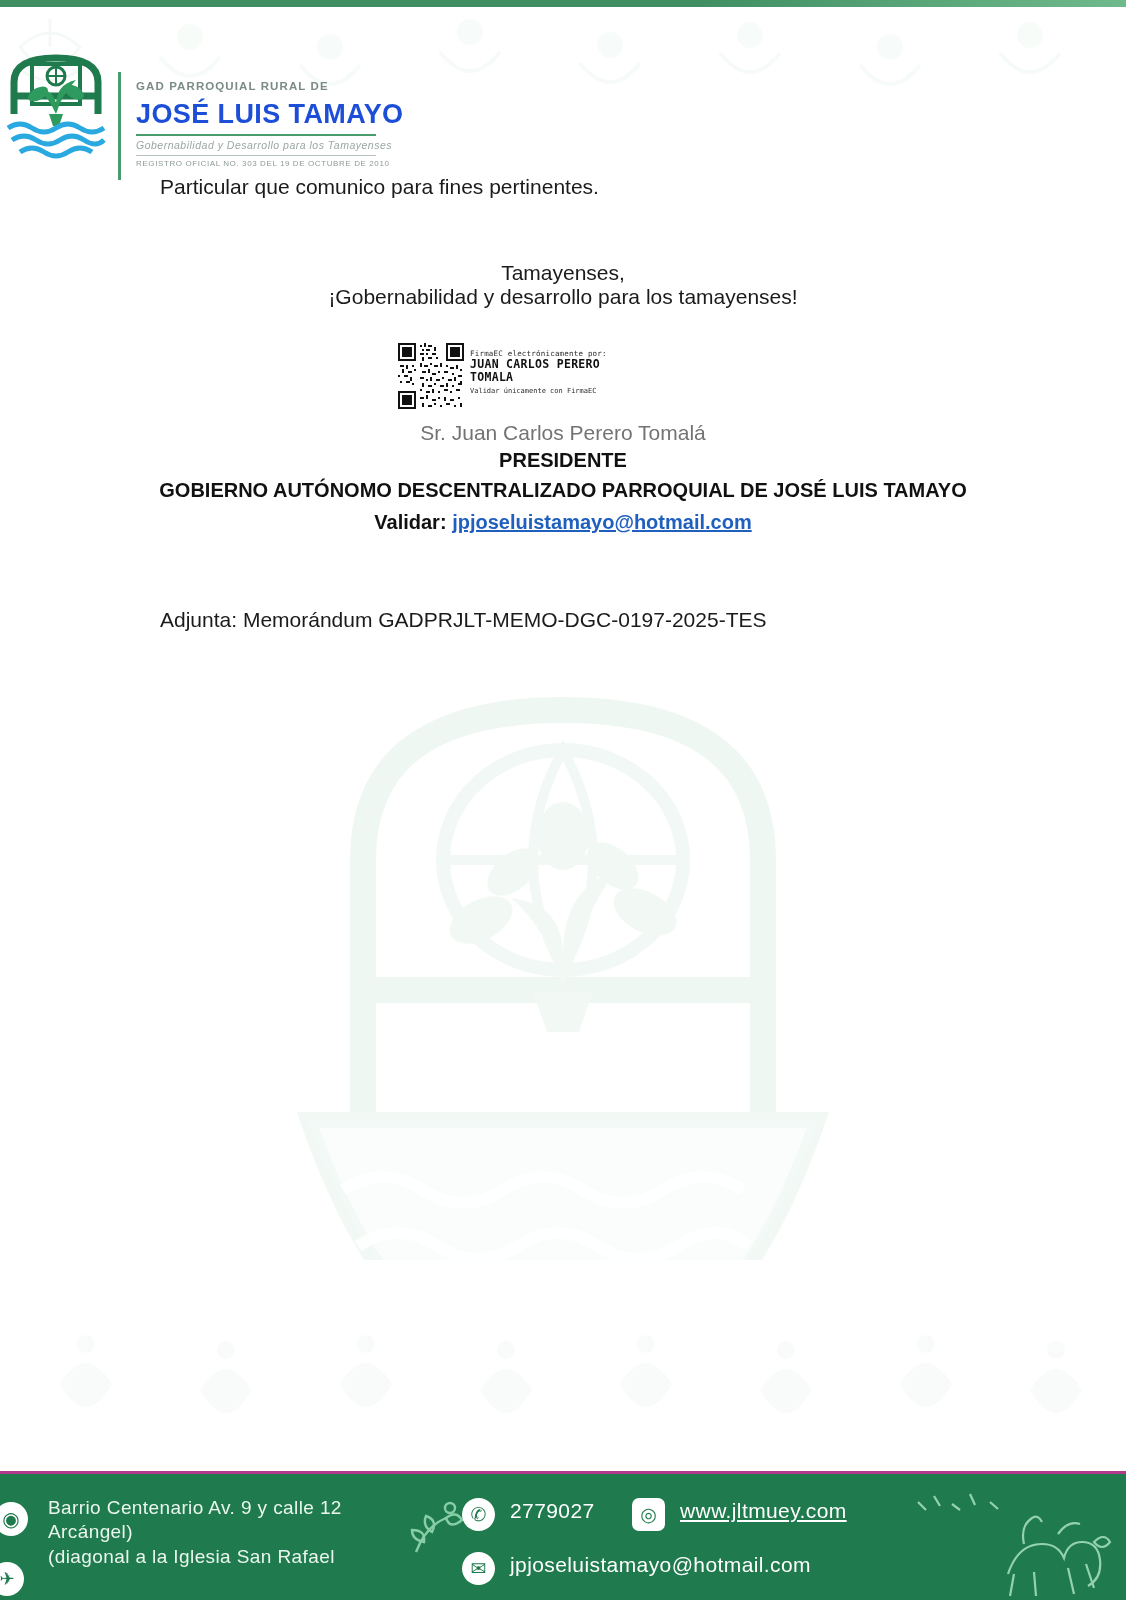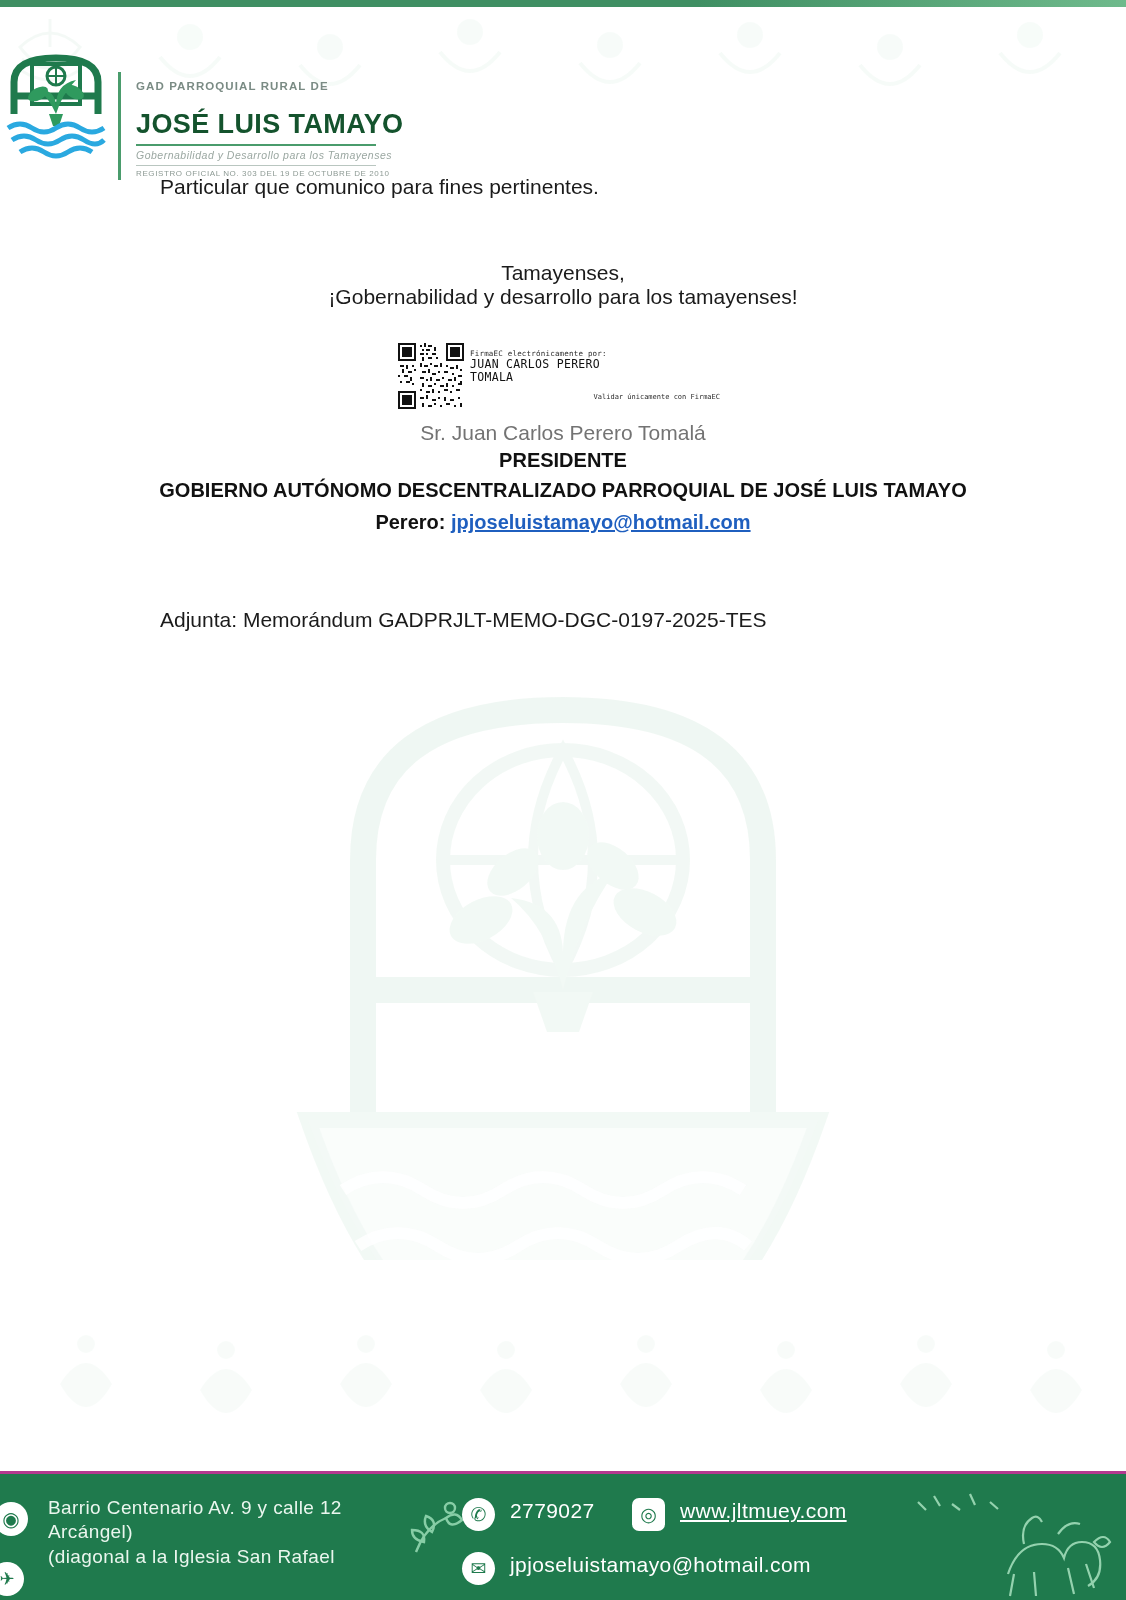--- a/index.html
+++ b/index.html
@@ -97,22 +97,22 @@
   .lh-line1 {
     font-size: 11.5px;
     letter-spacing: 1.1px;
     color: #7a8b84;
     font-weight: 600;
   }
   .lh-line2 {
     font-size: 27px;
     font-weight: 800;
     letter-spacing: .4px;
-    color: #14532d;
-    margin-top: 17px;
+    color: #1d4ed8;
+    margin-top: 7px;
   }
   .lh-rule {
     width: 240px;
     height: 2px;
     background: #4a9c6c;
     margin: 4px 0 3px 0;
   }
   .lh-slogan {
     font-size: 10.5px;
     font-style: italic;
@@ -206,22 +206,22 @@
   }
   .esign-txt {
     position: absolute;
     left: 72px;
     top: 6px;
     width: 250px;
     text-align: left;
     font-family: "DejaVu Sans Mono", monospace;
   }
   .esign-l1 { font-size: 7.5px; color: #2b2b2b; letter-spacing: .2px; }
-  .esign-l2 { font-size: 11.5px; font-weight: 400; color: #111; letter-spacing: .3px; line-height: 1.12; }
-  .esign-l3 { font-size: 7px; color: #2b2b2b; margin-top: 9px; text-align: right; }
+  .esign-l2 { font-size: 11.5px; font-weight: 700; color: #111; letter-spacing: .3px; line-height: 1.12; }
+  .esign-l3 { font-size: 7px; color: #2b2b2b; margin-top: 3px; }
 
   
   .f-addr {
     position: absolute;
     left: 48px;
     top: 22px;
     width: 350px;
     color: #eaf6ee;
     font-size: 19px;
     line-height: 1.28;
@@ -527,21 +527,21 @@
         <div class="esign-l2">TOMALA</div>
         <div class="esign-l3">Validar únicamente con FirmaEC</div>
       </div>
     </div>
 
     <div class="sign-block">
       <div class="sign-name">Sr. Juan Carlos Perero Tomalá</div>
       <div class="sign-role">PRESIDENTE</div>
       <div class="sign-org">GOBIERNO AUTÓNOMO DESCENTRALIZADO PARROQUIAL DE JOSÉ LUIS TAMAYO</div>
       <div class="sign-mail">
-        <span>Perero:</span>
+        <span>Validar:</span>
         <a href="#">jpjoseluistamayo@hotmail.com</a>
       </div>
     </div>
 
     <div class="tail">
       <div>Adjunta: Memorándum GADPRJLT-MEMO-DGC-0197-2025-TES</div>
     </div>
   </div>
 
   <div class="mid-rule" style="bottom:126px;"></div>

